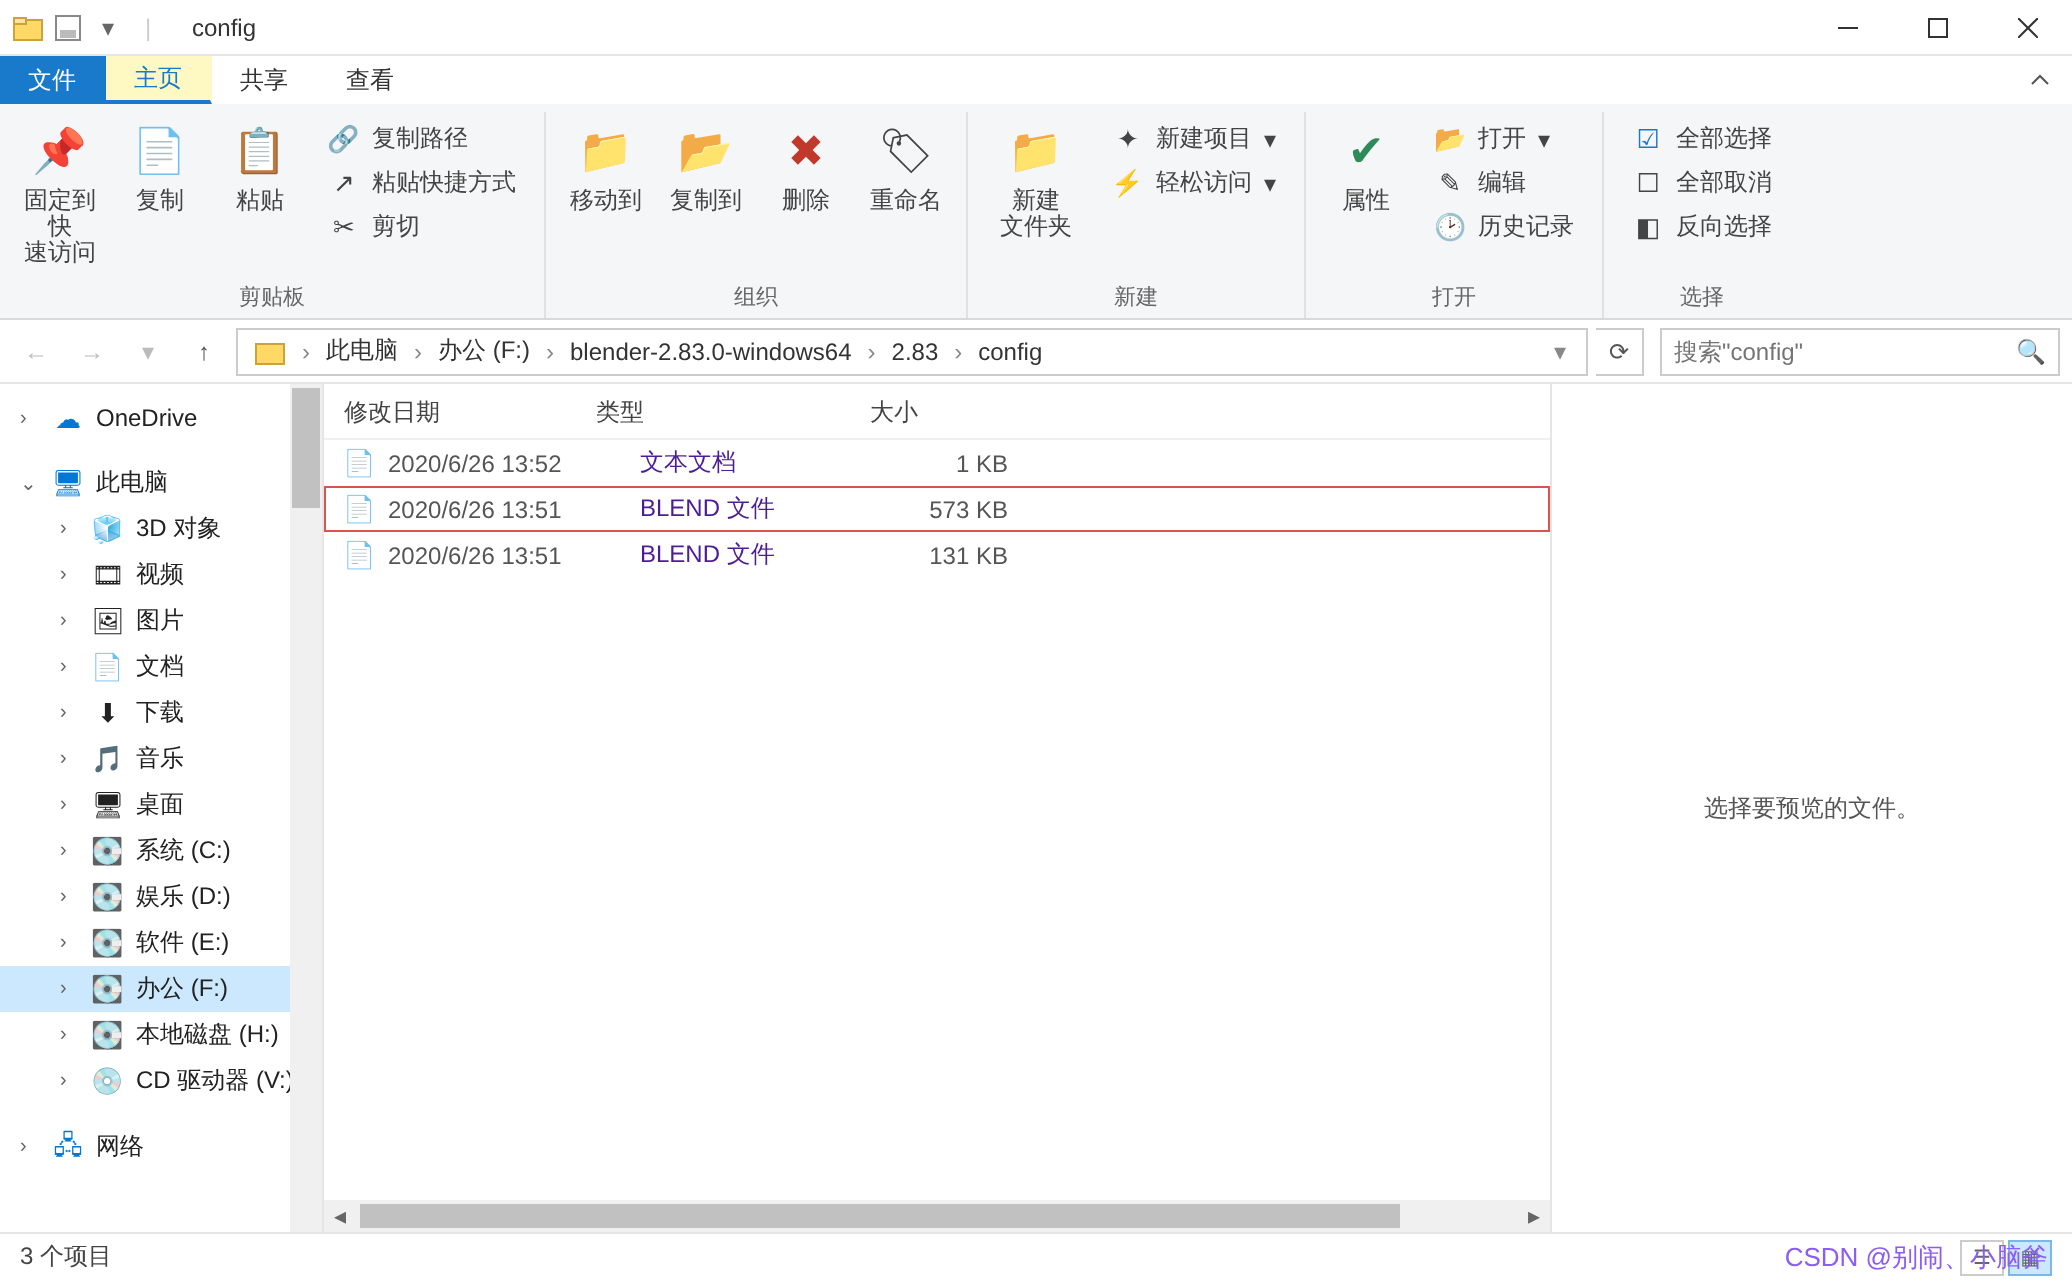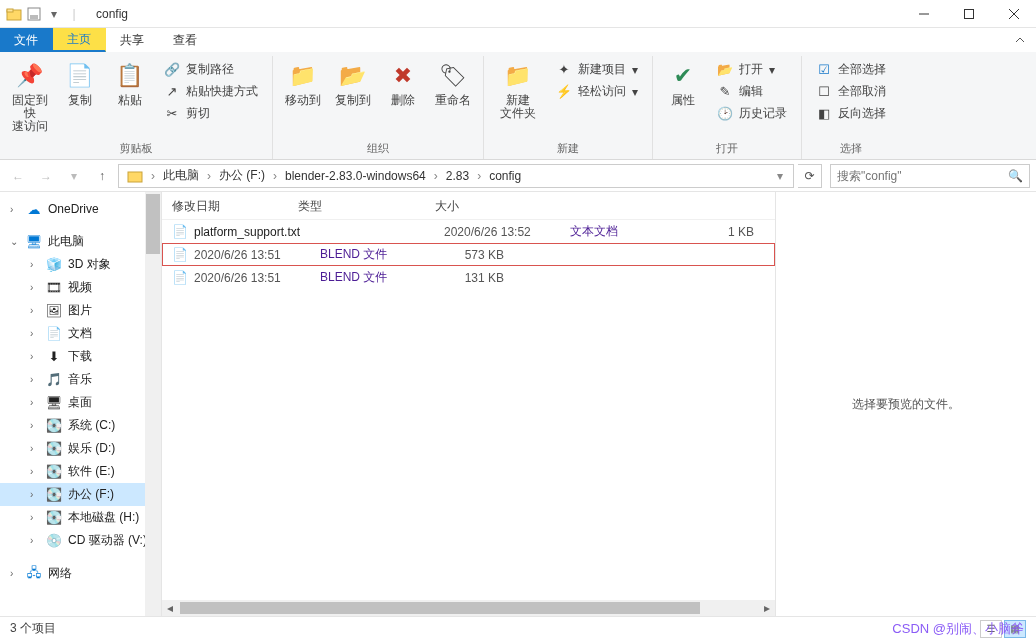--- a/index.html
+++ b/index.html
@@ -8,21 +8,21 @@
 .title-bar { height: 28px; display: flex; align-items: center; background: #fff; border-bottom: 1px solid #e5e5e5; }
 .title-icons { display: flex; align-items: center; gap: 4px; padding: 0 6px; }
 .title-icons .icon { width: 16px; height: 16px; display: flex; align-items: center; justify-content: center; }
 .title-text { padding-left: 8px; color: #333; }
 .win-controls { margin-left: auto; display: flex; }
 .win-btn { width: 45px; height: 28px; display: flex; align-items: center; justify-content: center; color: #333; }
 
 .tabs { height: 24px; display: flex; align-items: stretch; background: #fff; }
 .tab { padding: 0 14px; display: flex; align-items: center; color: #333; border-right: 1px solid transparent; }
 .tab.file { background: #1979ca; color: #fff; }
-.tab.active { border-bottom: 2px solid #1979ca; color: #1979ca; background: #fde047; }
+.tab.active { border-bottom: 2px solid #1979ca; color: #1979ca; background: #fef9c3; }
 .tabs .exp { margin-left: auto; padding: 0 10px; display:flex; align-items:center; color:#555; cursor:pointer;}
 
 .ribbon { height: 108px; background: #f5f6f7; border-bottom: 1px solid #d9d9d9; display: flex; padding-top: 4px; }
 .ribbon-group { display: flex; flex-direction: column; align-items: center; padding: 0 6px; border-right: 1px solid #e1e1e1; }
 .ribbon-group:last-child { border-right: none; }
 .ribbon-body { flex: 1; display: flex; align-items: flex-start; gap: 2px; }
 .ribbon-label { font-size: 11px; color: #666; padding: 2px 0 3px; }
 .big-btn { width: 48px; display: flex; flex-direction: column; align-items: center; gap: 2px; padding: 4px 2px; color: #444; text-align:center; line-height:1.1;}
 .big-btn .ic { width: 32px; height: 32px; display: flex; align-items: center; justify-content: center; font-size: 22px; }
 .big-btn.wide { width: 56px; }
@@ -374,21 +374,20 @@
 
   <div class="content">
     <div class="columns">
       <div class="col-date">修改日期</div>
       <div class="col-type">类型</div>
       <div class="col-size">大小</div>
     </div>
     <div class="rows" id="file-rows">
         <div class="row">
           <span class="fic">📄</span>
-          <span class="c-name">platform_support.txt</span>
           <span class="c-date">2020/6/26 13:52</span>
           <span class="c-type">文本文档</span>
           <span class="c-size">1 KB</span>
         </div>
         <div class="row highlight">
           <span class="fic">📄</span>
           <span class="c-date">2020/6/26 13:51</span>
           <span class="c-type">BLEND 文件</span>
           <span class="c-size">573 KB</span>
         </div>

